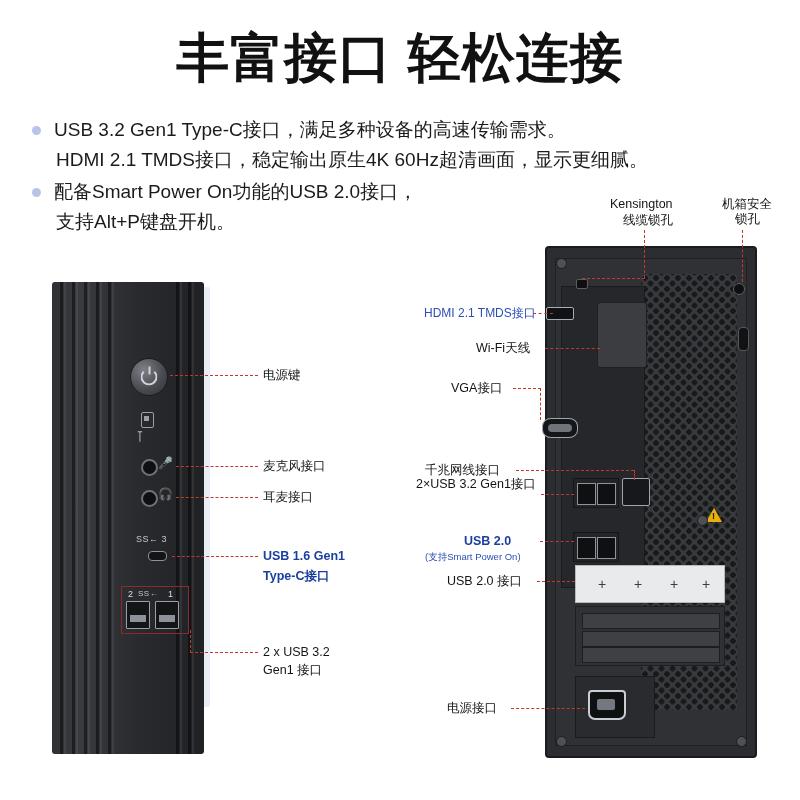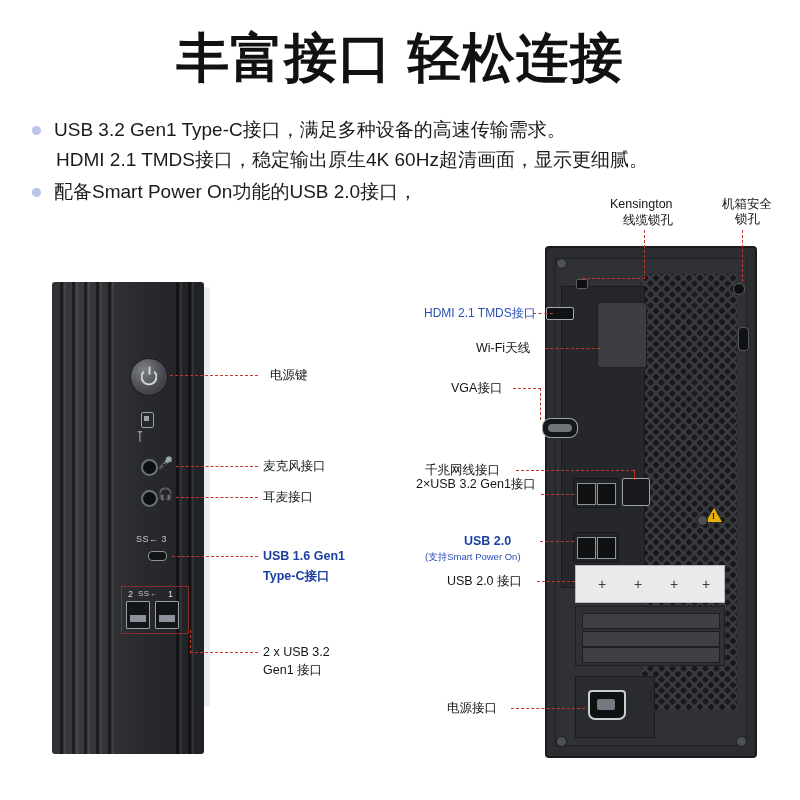--- a/index.html
+++ b/index.html
@@ -538,20 +538,21 @@
 
   <div class="bullets">
     <div class="bullet-row">
       <span class="bullet-dot"></span>
       <div class="bullet-line">USB 3.2 Gen1 Type-C接口，满足多种设备的高速传输需求。</div>
       <div class="bullet-line indent">HDMI 2.1 TMDS接口，稳定输出原生4K 60Hz超清画面，显示更细腻。</div>
     </div>
     <div class="bullet-row">
       <span class="bullet-dot"></span>
       <div class="bullet-line">配备Smart Power On功能的USB 2.0接口，</div>
+      <div class="bullet-line indent">支持Alt+P键盘开机。</div>
     </div>
   </div>
 
   <div class="left-io-plate"></div>
 
   <div class="left-panel">
     <div class="vent" style="left:8px"></div>
     <div class="highlight" style="left:12px"></div>
     <div class="vent" style="left:20px"></div>
     <div class="highlight" style="left:24px"></div>
@@ -582,21 +583,21 @@
   <div class="typec-port"></div>
 
   <div class="usb-block"></div>
   <div class="usb-num n2">2</div>
   <div class="usb-ss">SS←</div>
   <div class="usb-num n1">1</div>
   <div class="usb-port p1"></div>
   <div class="usb-port p2"></div>
 
   <div class="leader" style="left:170px; top:375px; width:88px;"></div>
-  <div class="label" style="left:270px; top:367px;">电源键</div>
+  <div class="label" style="left:263px; top:367px;">电源键</div>
 
   <div class="leader" style="left:176px; top:466px; width:82px;"></div>
   <div class="label" style="left:263px; top:458px;">麦克风接口</div>
 
   <div class="leader" style="left:176px; top:497px; width:82px;"></div>
   <div class="label" style="left:263px; top:489px;">耳麦接口</div>
 
   <div class="leader" style="left:172px; top:556px; width:86px;"></div>
   <div class="label blue" style="left:263px; top:548px;">USB 1.6 Gen1</div>
   <div class="label blue" style="left:263px; top:568px;">Type-C接口</div>

